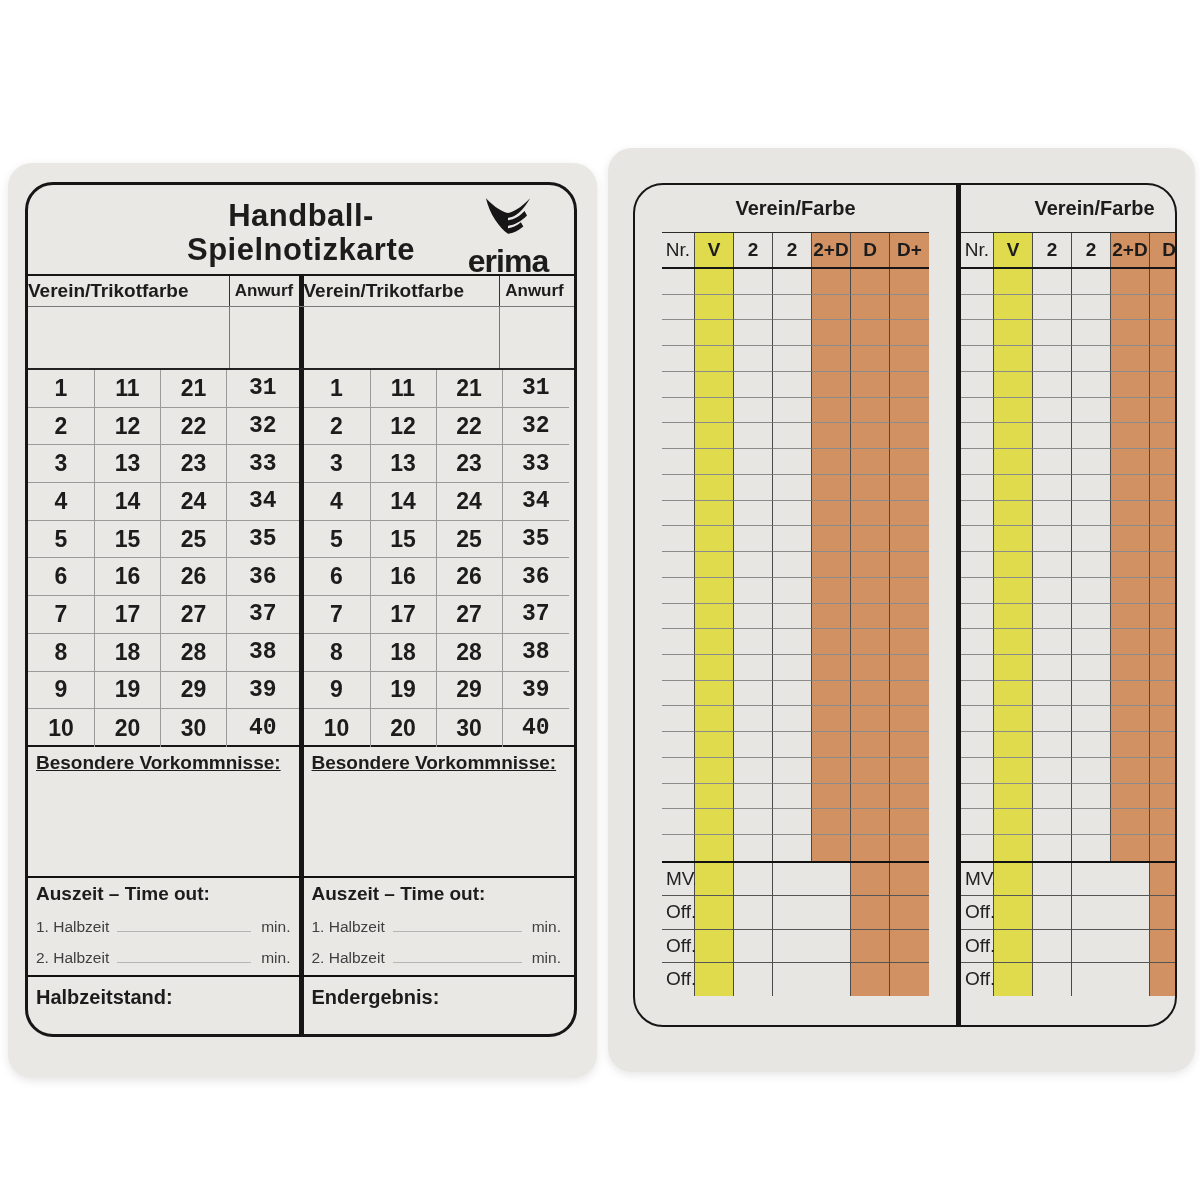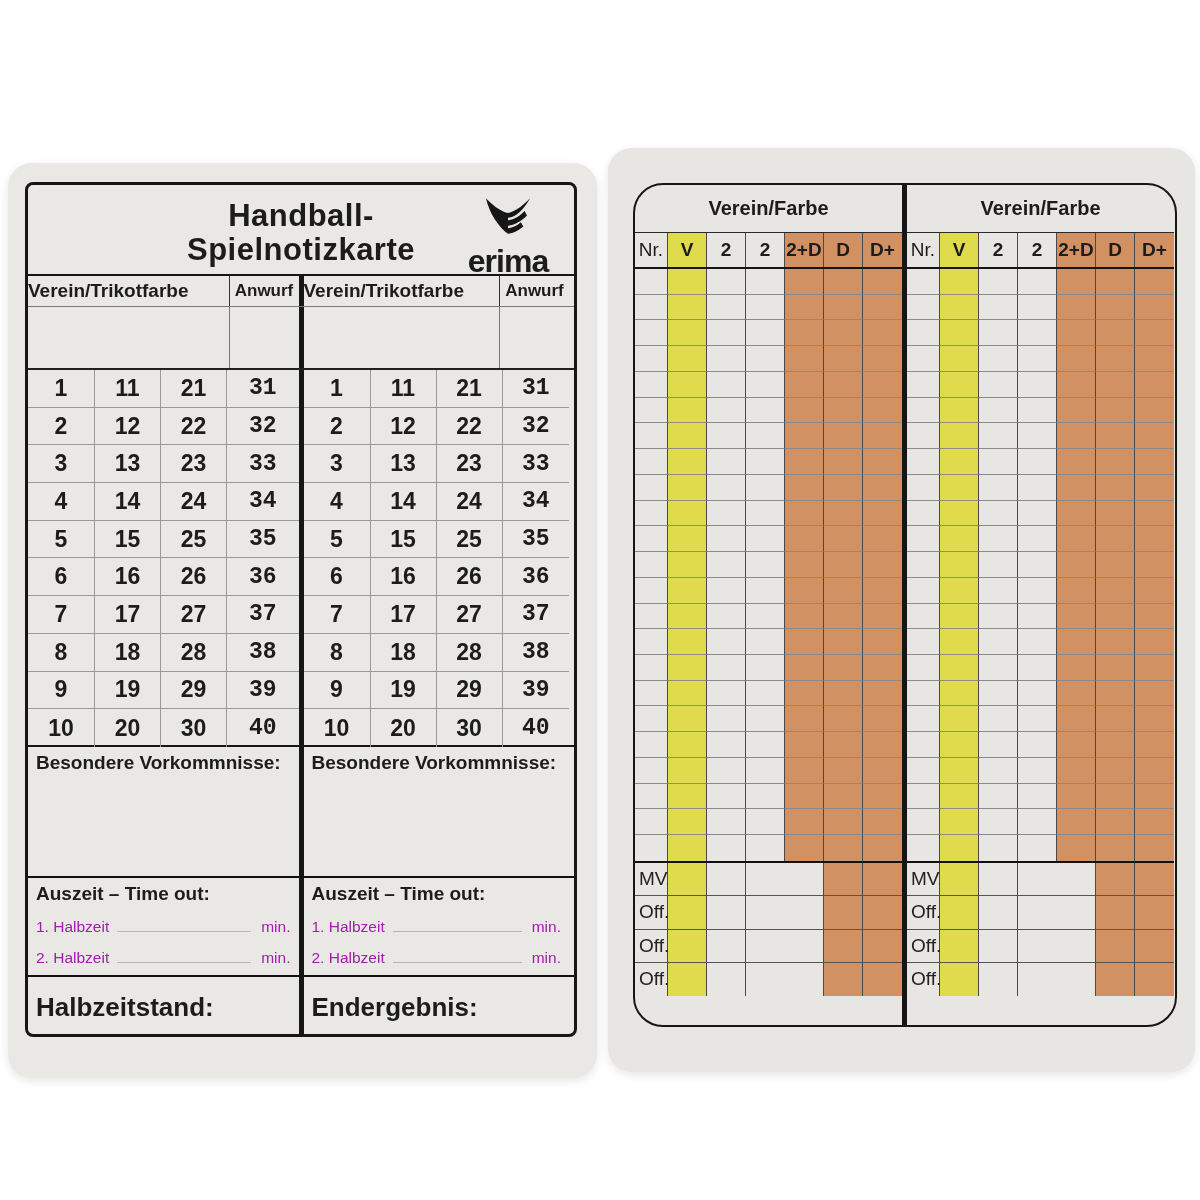--- a/index.html
+++ b/index.html
@@ -5,21 +5,21 @@
   * { box-sizing: border-box; margin: 0; padding: 0; }
   html,body { width:1200px; height:1200px; background:#ffffff; font-family:"Liberation Sans", sans-serif; }
   body { position:relative; overflow:hidden; color:var(--ink,#1c1c1c); }
 
   .card { position:absolute; border-radius:24px; box-shadow:0 3px 10px rgba(0,0,0,.10); }
   .card-left  { left:8px;  top:163px; width:589px; height:915px; background:var(--paper-left,#e9e8e5); }
   .card-right { left:608px; top:148px; width:587px; height:924px; background:var(--paper-right,#e8e6e2); }
 
   
   .frame-left { position:absolute; left:17px; top:19px; width:552px; height:855px;
-    border:3px solid #161616; border-radius:8px; overflow:hidden; display:flex; flex-direction:column; }
+    border:3px solid #161616; border-radius:28px; overflow:hidden; display:flex; flex-direction:column; }
 
   .title-band { height:89px; position:relative; }
   .title { position:absolute; left:0; right:0; top:14px; text-align:center;
     font-weight:700; font-size:31px; line-height:34px; letter-spacing:.5px; }
   .brand { position:absolute; right:20px; top:12px; width:92px; text-align:center; }
   .brand-glyph { display:block; margin:0 auto; }
   .brand-word { font-weight:700; font-size:32px; line-height:28px; letter-spacing:-1px; margin-top:12px; }
 
   .lrow { display:flex; width:100%; }
   .half { width:270.5px; position:relative; }
@@ -36,34 +36,34 @@
   .club-space { flex:1; }
   .anwurf-space { width:70px; border-left:1px solid #777; }
 
   .grid-row { height:377px; border-top:2px solid #222; }
   .numgrid { display:grid; grid-template-columns:67px 66px 66px 1fr; grid-auto-rows:37.7px; }
   .ncell { display:flex; align-items:center; justify-content:center;
     font-weight:700; font-size:23px; border-right:1px solid #9a9a9a; border-bottom:1px solid #9a9a9a; }
   .ncell:nth-child(4n) { border-right:none;font-family:Liberation Mono, monospace; }
   .ncell:nth-child(n+37) { border-bottom:none; }
 
-  .incidents-row { height:131px; border-top:2px solid #161616; }
+  .incidents-row { height:131px; border-top:2px solid #161616;text-decoration:underline; }
   .timeout-row  { height:99px;  border-top:2.5px solid #111; }
   .result-row   { flex:1;       border-top:2.5px solid #111; }
 
   .pad { padding:5px 8px 0 8px; }
   .sec-label { font-weight:700; font-size:19px; white-space:nowrap; }
-  .sec-label.big { font-size:26px; padding-top:4px;margin-top:6px; }
-  .to-line { display:flex; align-items:baseline; font-size:15.5px; color:#a21caf; margin-top:13px;justify-content:space-between; }
+  .sec-label.big { font-size:20px; padding-top:4px; }
+  .to-line { display:flex; align-items:baseline; font-size:15.5px; color:#404040; margin-top:13px;justify-content:space-between; }
   .to-line .fill-line { flex:1; border-bottom:1.5px solid #b5b5b5; margin:0 10px 2px 8px; height:12px; }
 
   
   .frame-right { position:absolute; left:25px; top:35px; width:544px; height:844px;
     border:2.5px solid #161616; border-radius:30px; overflow:hidden; display:flex; }
-  .score-half { width:267px; display:flex; flex-direction:column; }
+  .score-half { width:267px; display:flex; flex-direction:column;margin-left:27px; }
   .score-half + .score-half { border-left:5px solid #161616; width:272px; }
 
   .band { height:48px; border-bottom:1.5px solid #2a2a2a; display:flex; align-items:center;
     justify-content:center; font-weight:700; font-size:20px; }
 
   .cols { height:36px; border-bottom:2px solid #161616; display:grid;
     grid-template-columns:33px repeat(6,39px); }
   .hcell { display:flex; align-items:center; justify-content:center; font-weight:700; font-size:19px;
     border-right:1px solid #4a4a4a; }
   .hcell.nrcell { font-weight:400; font-size:19px; }

